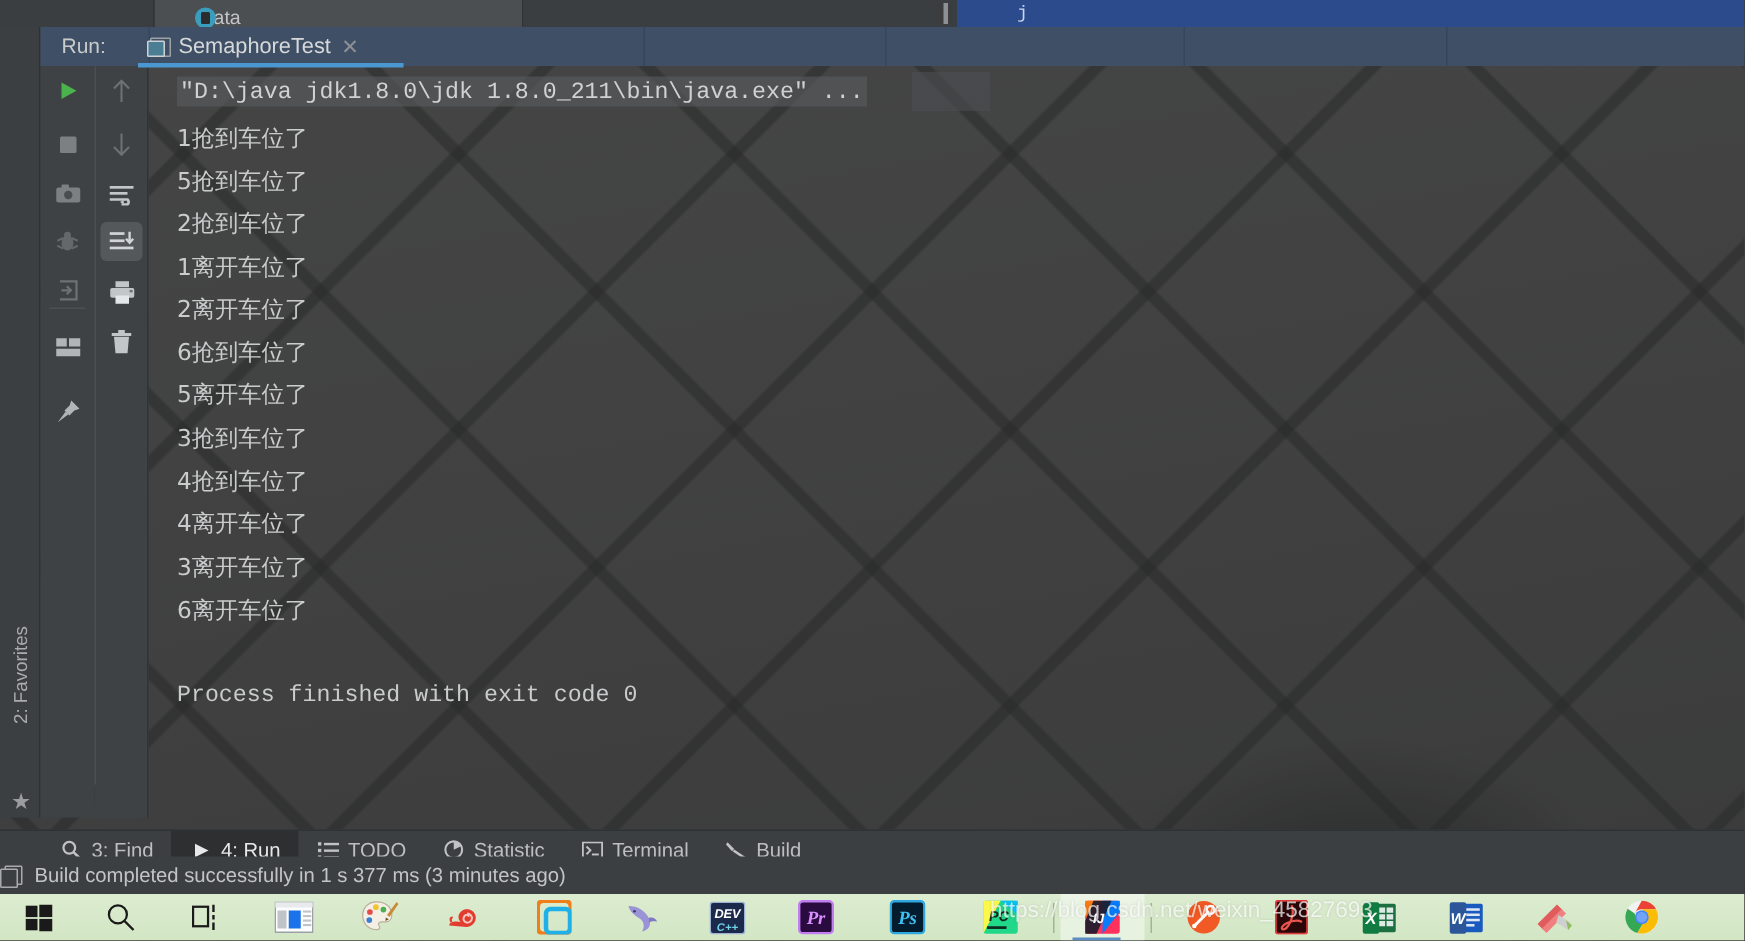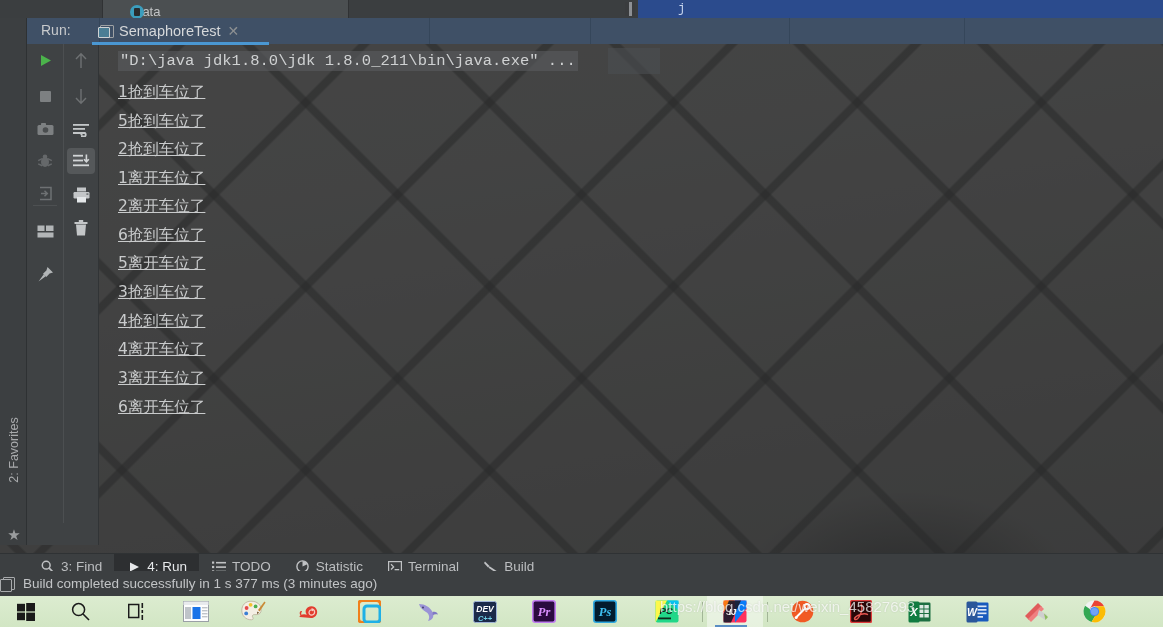--- a/index.html
+++ b/index.html
@@ -121,21 +121,21 @@
   }
 
   
   .console {
     position:absolute; left:100px; top:44px; width:1063px; height:501px;
     overflow:hidden;
   }
   .cline {
     position:absolute; left:18px;
     font-family:"Liberation Mono", monospace;
-    font-size:15.5px; color:#c9cbcc; white-space:pre;text-decoration:underline;
+    font-size:15.5px; color:#c9cbcc; white-space:pre;
   }
   .cmdline {
     position:absolute; left:18px; top:7px;
     font-family:"Liberation Mono", monospace;
     font-size:15.5px; color:#cfd1d2; white-space:pre;
     background:rgba(92,95,98,.55); padding:1px 2px;
   }
   .ellipsis-box {
     position:absolute; left:508px; top:4px; width:52px; height:26px;
     background:rgba(74,77,80,.62);
@@ -335,20 +335,21 @@
     <div class="cline cn" style="top:124px">1离开车位了</div>
     <div class="cline cn" style="top:152px">2离开车位了</div>
     <div class="cline cn" style="top:181px">6抢到车位了</div>
     <div class="cline cn" style="top:209px">5离开车位了</div>
     <div class="cline cn" style="top:238px">3抢到车位了</div>
     <div class="cline cn" style="top:267px">4抢到车位了</div>
     <div class="cline cn" style="top:295px">4离开车位了</div>
     <div class="cline cn" style="top:324px">3离开车位了</div>
     <div class="cline cn" style="top:353px">6离开车位了</div>
     <div class="cline" style="top:382px"></div>
+    <div class="cline" style="top:410px">Process finished with exit code 0</div>
   </div>
 
   <div class="toolbar-bottom">
     <div style="width:28px"></div>
 
     <div class="tw">
       <span class="g">
         <svg width="13" height="13" viewBox="0 0 13 13">
             <circle cx="5.2" cy="5.2" r="3.9" fill="none" stroke="#c0c2c4" stroke-width="1.5"></circle>
             <path d="M8.2 8.2 L12 12" stroke="#c0c2c4" stroke-width="1.7" fill="none"></path>

